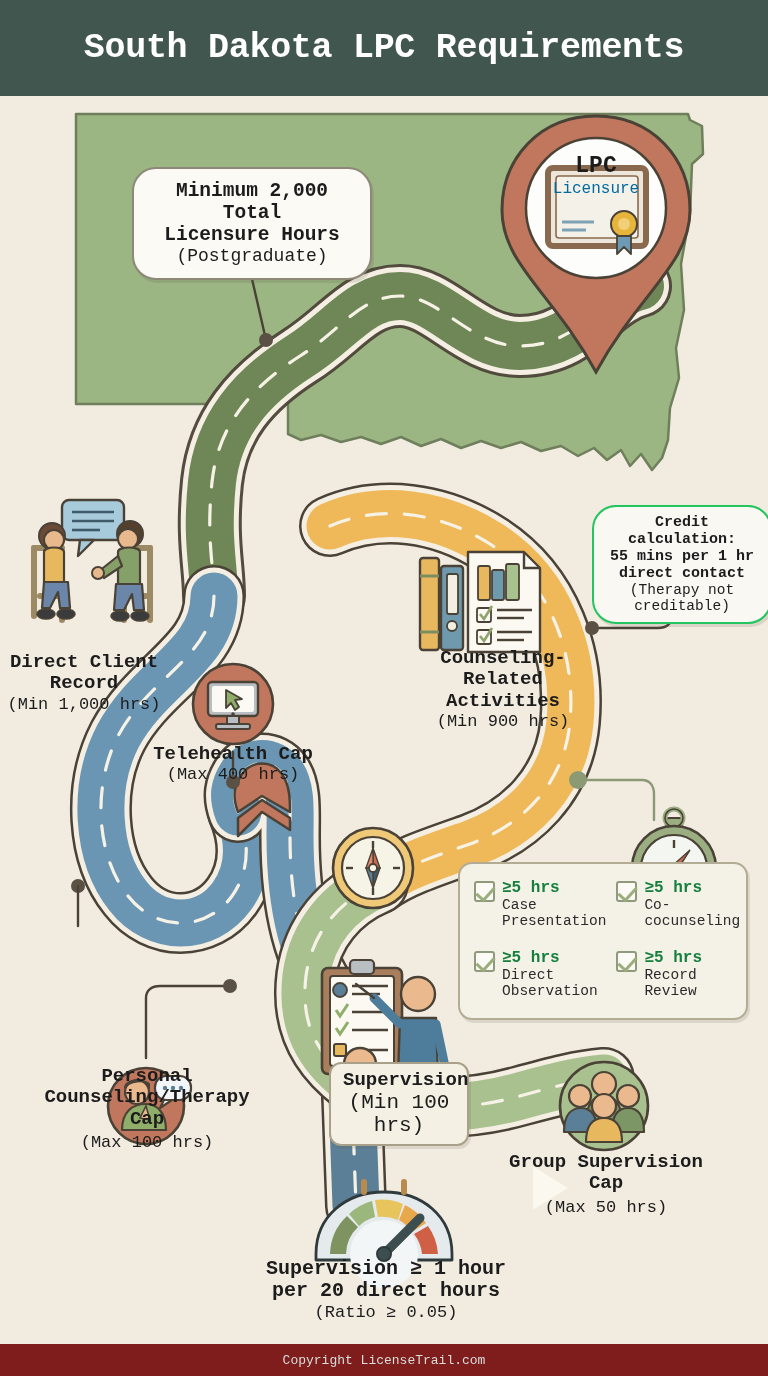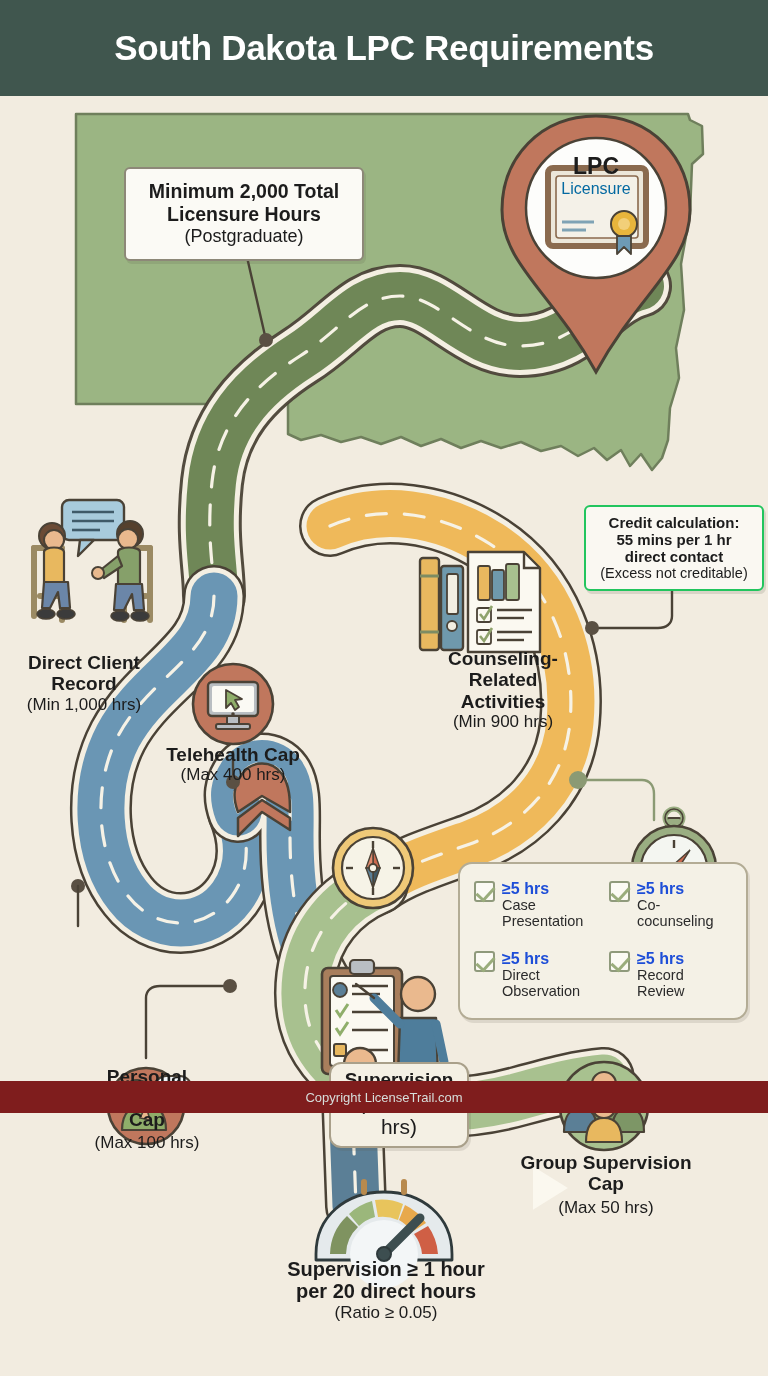--- a/index.html
+++ b/index.html
@@ -2,21 +2,21 @@
 <html><head>
 <meta charset="utf-8">
 <style>
   * { box-sizing: border-box; margin: 0; padding: 0; }
   html, body {
     width: 768px; height: 1376px;
     background: #f2ece0;
     font-family: "Liberation Sans", sans-serif;
     overflow: hidden;
   }
-  #stage { position: relative; width: 768px; height: 1113px; background: #f2ece0; }
+  #stage { position: relative; width: 768px; height: 1376px; background: #f2ece0; font-family: Liberation Mono, monospace; }
 
   
   .header {
     position: absolute; left: 0; top: 0; width: 768px; height: 96px;
     background: #40564e;
     display: flex; align-items: center; justify-content: center;
   }
   .header h1 {
     color: #ffffff; font-size: 35px; font-weight: bold;
     letter-spacing: -0.3px; text-align: center;
@@ -33,23 +33,23 @@
   #art { position: absolute; left: 0; top: 96px; width: 768px; height: 1248px; }
 
   
   .lbl { position: absolute; text-align: center; color: #1c1c1c; line-height: 1.12; }
   .lbl .t1 { font-size: 19px; font-weight: bold; display: block; }
   .lbl .t2 { font-size: 17px; font-weight: normal; display: block; white-space: nowrap; }
 
   
   .card {
     position: absolute; background: #faf8f2;
-    border: 2px solid #22c55e; border-radius: 6px;
+    border: 2px solid #22c55e; border-radius: 24px;
     box-shadow: 2px 3px 0 rgba(90,85,70,0.16);
-    text-align: center; color: #1c1c1c;
+    text-align: center; color: #1c1c1c; margin-left: 8px;
   }
   .card.white { background: #fbfaf5; border-color: #8d8878; }
   .card .b { font-weight: bold; display: block; }
   .card .n { font-weight: normal; display: block; }
 
   
   .pill {
     position: absolute; background: #f4f0e4;
     border: 2px solid #a9a08a; border-radius: 12px;
     box-shadow: 2px 3px 0 rgba(90,85,70,0.14);
@@ -71,21 +71,21 @@
     width: 21px; height: 21px; flex: none; margin-top: 1px;
     border: 2px solid #8f9a7c; border-radius: 3px; background: #fbfaf4;
     position: relative;
   }
   .chkbox::after {
     content: ""; position: absolute; left: 4px; top: 0px;
     width: 8px; height: 15px; border: solid #9aad7c;
     border-width: 0 3.5px 3.5px 0; transform: rotate(42deg);
   }
   .chk .ctxt { line-height: 1.1; }
-  .chk .ch { font-size: 16px; font-weight: bold; color: #1d4ed8; display: block; }
+  .chk .ch { font-size: 16px; font-weight: bold; color: #15803d; display: block; }
   .chk .cs { font-size: 14.5px; color: #2b2b2b; display: block; }
 </style>
 </head>
 <body>
 
 <div id="stage">
 
   <div class="header">
     <h1>South Dakota LPC Requirements</h1>
   </div>
@@ -389,21 +389,21 @@
   <div class="card white" style="left:124px; top:167px; width:240px; padding:11px 10px 12px;">
     <span class="b" style="font-size:19.5px;">Minimum 2,000 Total</span>
     <span class="b" style="font-size:19.5px;">Licensure Hours</span>
     <span class="n" style="font-size:18px;">(Postgraduate)</span>
   </div>
 
   <div class="card" style="left:584px; top:505px; width:180px; padding:7px 6px 8px;">
     <span class="b" style="font-size:15px;">Credit calculation:</span>
     <span class="b" style="font-size:15px;">55 mins per 1 hr</span>
     <span class="b" style="font-size:15px;">direct contact</span>
-    <span class="n" style="font-size:14.5px;">(Excess not creditable)</span>
+    <span class="n" style="font-size:14.5px;">(Therapy not creditable)</span>
   </div>
 
   <div class="lbl" style="left:0px; top:604px; width:168px;margin-top:48px;">
     <span class="t1">Direct Client</span>
     <span class="t1">Record</span>
     <span class="t2">(Min 1,000 hrs)</span>
   </div>
 
   <div class="lbl" style="left:418px; top:648px; width:170px;">
     <span class="t1">Counseling-</span>

